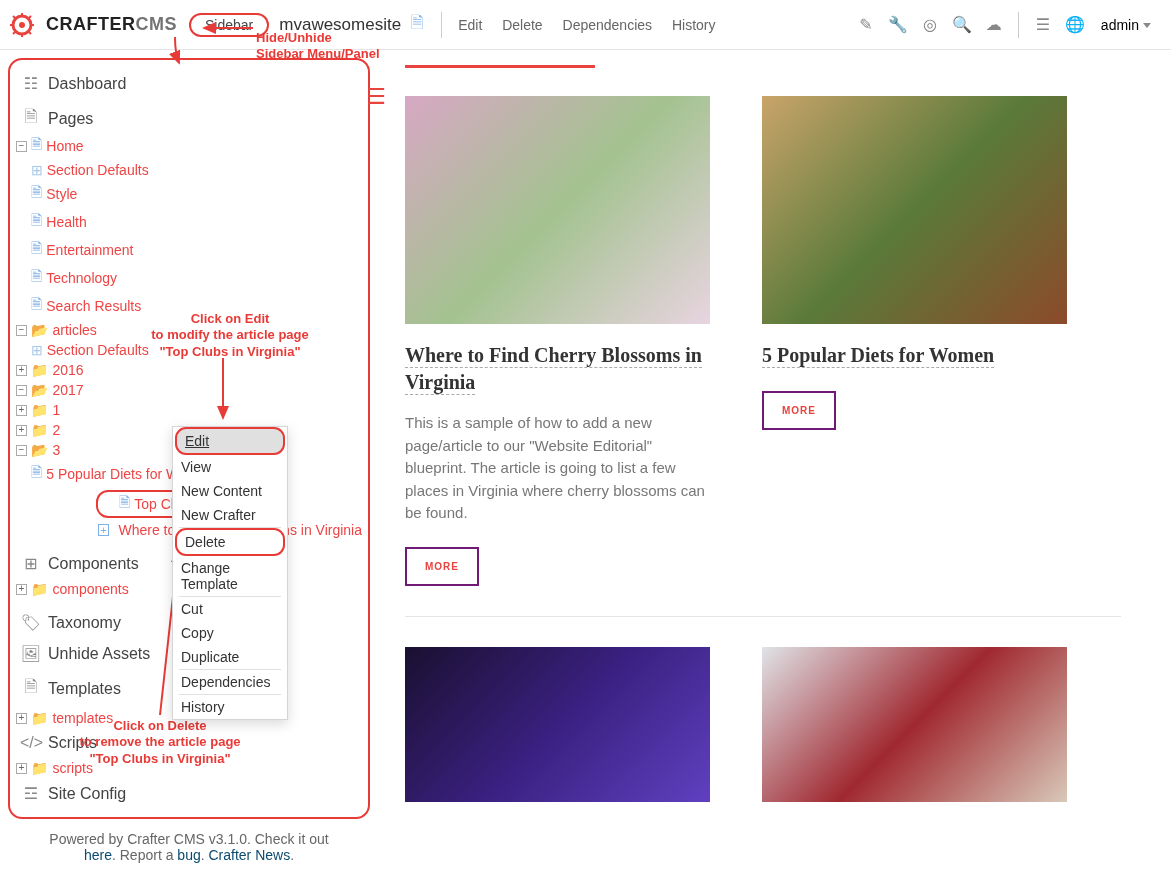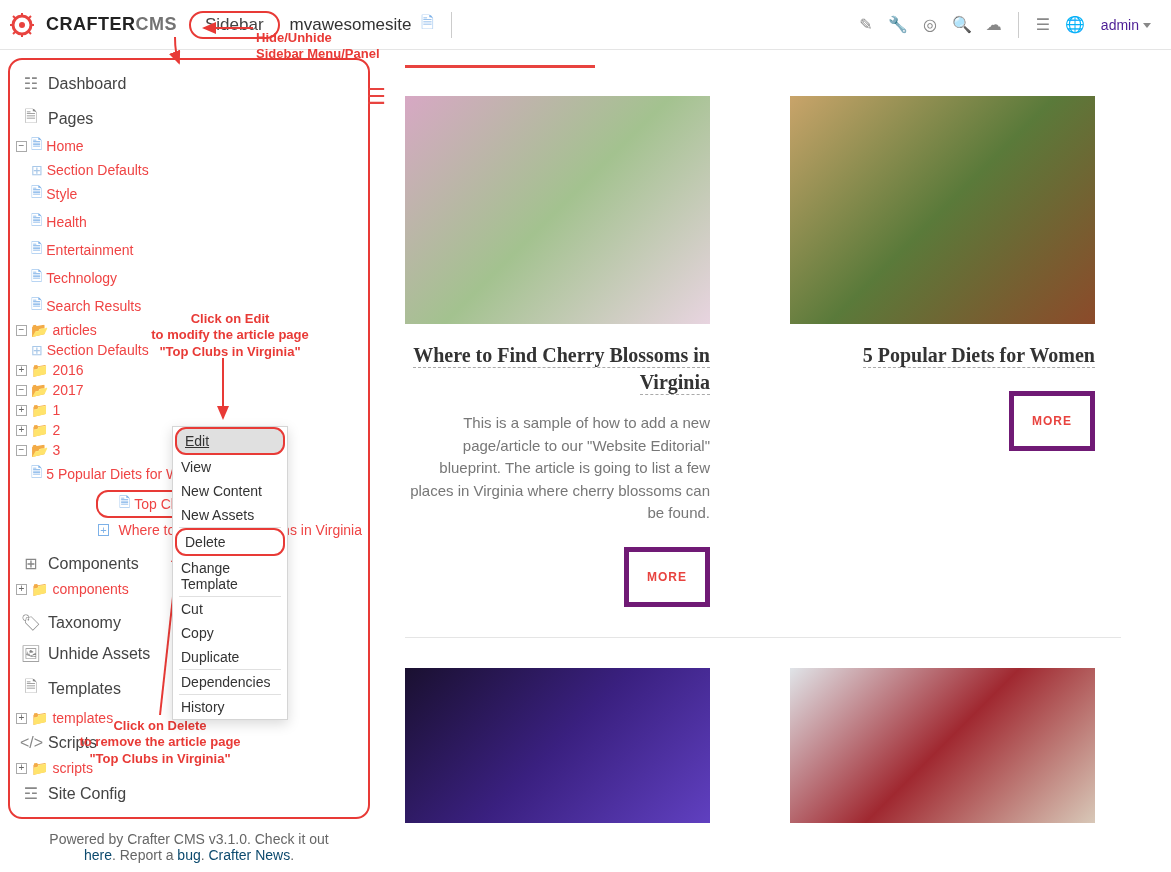--- a/index.html
+++ b/index.html
@@ -2,27 +2,27 @@
 <html><head>
 <meta charset="utf-8">
 <style>
 * { box-sizing: border-box; margin: 0; padding: 0; }
 body { font-family: -apple-system, BlinkMacSystemFont, "Segoe UI", Helvetica, Arial, sans-serif; font-size: 14px; color: #333; background: #fff; width: 1171px; }
 .topbar { height: 50px; border-bottom: 1px solid #e5e5e5; display: flex; align-items: center; padding: 0 10px; }
 .logo { display: flex; align-items: center; font-weight: 600; font-size: 18px; letter-spacing: 0.5px; }
 .gear { width: 24px; height: 24px; margin-right: 4px; }
 .logo .red { color: #737373; font-weight: 700; }
 .logo .black { color: #222; font-weight: 700; margin-left: 8px; }
-.sidebar-pill { border: 2px solid #e83a36; border-radius: 14px; padding: 2px 14px; font-size: 17px; color: #444; margin-left: 12px; cursor: pointer; }
+.sidebar-pill { border: 2px solid #e83a36; border-radius: 14px; padding: 2px 14px; font-size: 14px; color: #444; margin-left: 12px; cursor: pointer; }
 .sitename { font-size: 17px; color: #333; margin-left: 10px; }
 .icon-btn { color: #888; width: 32px; text-align: center; font-size: 16px; cursor: pointer; }
 .vdiv { width: 1px; height: 26px; background: #ccc; margin: 0 8px; }
 .toolbar-links a { color: #666; text-decoration: none; margin: 0 8px; font-size: 14px; cursor: pointer; }
 .spacer { flex: 1; }
-.user-menu { color: #4c1d95; padding: 0 10px; cursor: pointer; }
+.user-menu { color: #000000; padding: 0 10px; cursor: pointer; }
 .caret { display: inline-block; width: 0; height: 0; border-left: 4px solid transparent; border-right: 4px solid transparent; border-top: 5px solid #888; margin-left: 4px; vertical-align: middle; }
 
 .main { display: flex; }
 .sidebar { width: 375px; padding: 8px 5px 8px 8px; position: relative; }
 .sidebar-frame { border: 2px solid #e83a36; border-radius: 14px; padding: 8px 6px; min-height: 730px; position: relative; }
 .hamburger-red { position: absolute; right: -18px; top: 24px; color: #e8433f; font-size: 22px; cursor: pointer; }
 .nav-item { display: flex; align-items: center; padding: 6px 4px; color: #444; font-size: 16px; cursor: pointer; }
 .nav-item .ico { width: 22px; text-align: center; color: #888; margin-right: 6px; }
 .tree { font-size: 14px; }
 .tree .row { display: flex; align-items: center; padding: 2px 0; white-space: nowrap; cursor: pointer; }
@@ -44,27 +44,27 @@
 
 .annot { position: absolute; color: #e83a36; font-weight: 700; font-size: 13px; text-align: center; line-height: 1.25; pointer-events: none; }
 
 .footer { text-align: center; color: #666; font-size: 14px; padding: 12px 30px; }
 .footer a { color: #0c4a6e; text-decoration: none; }
 
 .content { flex: 1; padding: 15px 50px 20px 30px; }
 .content h2 { font-family: Georgia, serif; font-weight: 700; font-size: 26px; color: #333; margin-bottom: 10px; }
 .redbar { width: 190px; height: 3px; background: #e8433f; margin-bottom: 28px; }
 .divider { border-top: 1px solid #e5e5e5; margin: 30px 0; }
-.cards { display: flex; gap: 80px; flex-wrap: wrap; text-align: right; }
+.cards { display: flex; gap: 52px; flex-wrap: wrap; }
 .card { width: 305px; }
 .card .img { width: 100%; height: 228px; background: #888; margin-bottom: 18px; }
 .card.short .img { height: 155px; }
 .card h3 { font-family: Georgia, serif; font-size: 20px; font-weight: 700; color: #333; line-height: 1.35; border-bottom: 1px dashed #aaa; display: inline; padding-bottom: 1px; }
 .card p { color: #777; font-size: 15px; line-height: 1.5; margin-top: 16px; }
-.more-btn { display: inline-block; margin-top: 22px; border: 5px solid #701a75; color: #e8433f; font-size: 12px; font-weight: 700; letter-spacing: 1px; padding: 18px 18px; cursor: pointer; }
+.more-btn { display: inline-block; margin-top: 22px; border: 2px solid #701a75; color: #e8433f; font-size: 10px; font-weight: 700; letter-spacing: 1px; padding: 12px 18px; cursor: pointer; }
 
 svg.arrow { position: absolute; overflow: visible; pointer-events: none; }
 </style>
 </head>
 <body>
 
 <div class="topbar">
   <div class="logo">
     <svg class="gear" viewBox="0 0 24 24">
         <circle cx="12" cy="12" r="9" fill="none" stroke="#e8433f" stroke-width="3"></circle>
@@ -80,20 +80,26 @@
         </g>
         <circle cx="12" cy="12" r="3" fill="#e8433f"></circle>
       </svg>
     <span class="black">CRAFTER</span>
       <span class="red">CMS</span>
   </div>
   <span class="sidebar-pill">Sidebar</span>
   <span class="sitename">mvawesomesite</span>
   <span class="icon-btn" style="color:#7db1e8;">🗎</span>
   <div class="vdiv"></div>
+  <div class="toolbar-links">
+    <a>Edit</a>
+    <a>Delete</a>
+    <a>Dependencies</a>
+    <a>History</a>
+  </div>
   <div class="spacer"></div>
   <span class="icon-btn">✎</span>
   <span class="icon-btn">🔧</span>
   <span class="icon-btn">◎</span>
   <span class="icon-btn">🔍</span>
   <span class="icon-btn">☁</span>
   <div class="vdiv"></div>
   <span class="icon-btn">☰</span>
   <span class="icon-btn">🌐</span>
   <span class="user-menu"><span>admin</span><span class="caret"></span></span>
@@ -265,21 +271,21 @@
       <div class="nav-item">
           <span class="ico">☲</span>
           <span>Site Config</span>
         </div>
     </div>
 
     <div class="context-menu">
       <div class="mi edit mi-oval"><u>Edit</u></div>
       <div class="mi">View</div>
       <div class="mi">New Content</div>
-      <div class="mi">New Assets</div>
+      <div class="mi">New Crafter</div>
       <div class="sep"></div>
       <div class="mi mi-oval">Delete</div>
       <div class="mi">Change Template</div>
       <div class="sep"></div>
       <div class="mi">Cut</div>
       <div class="mi">Copy</div>
       <div class="mi">Duplicate</div>
       <div class="sep"></div>
       <div class="mi">Dependencies</div>
       <div class="sep"></div>

